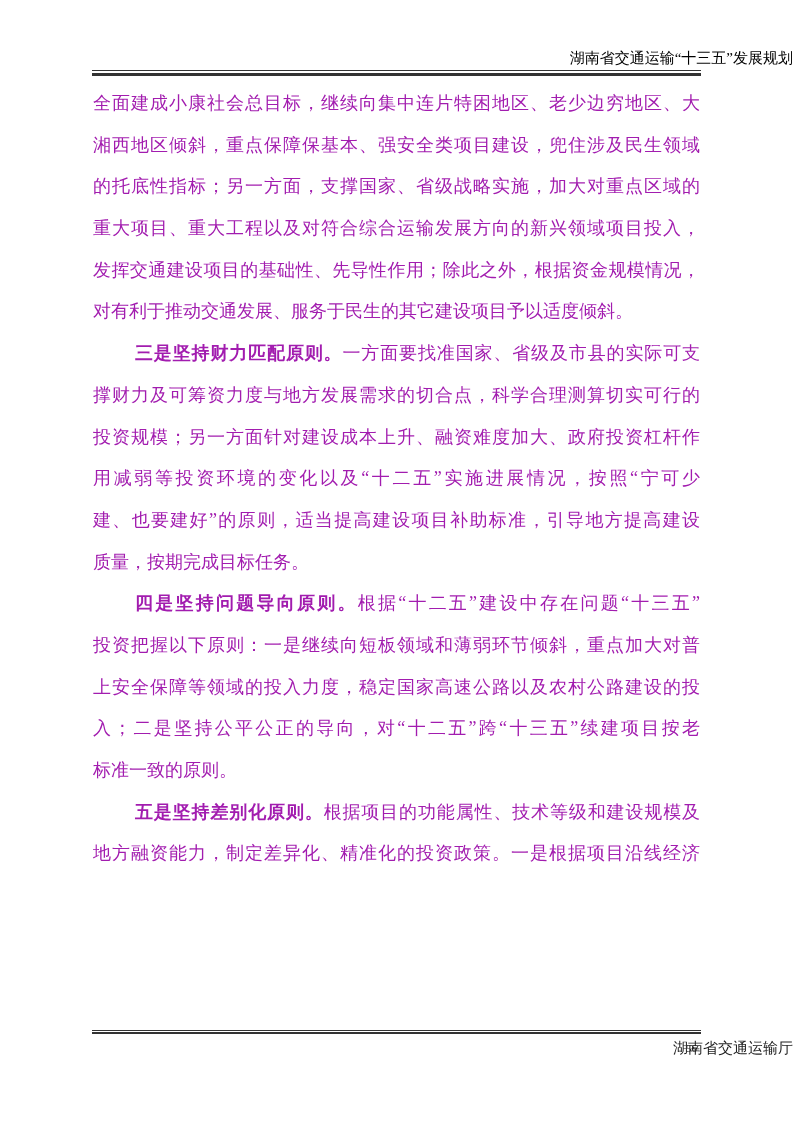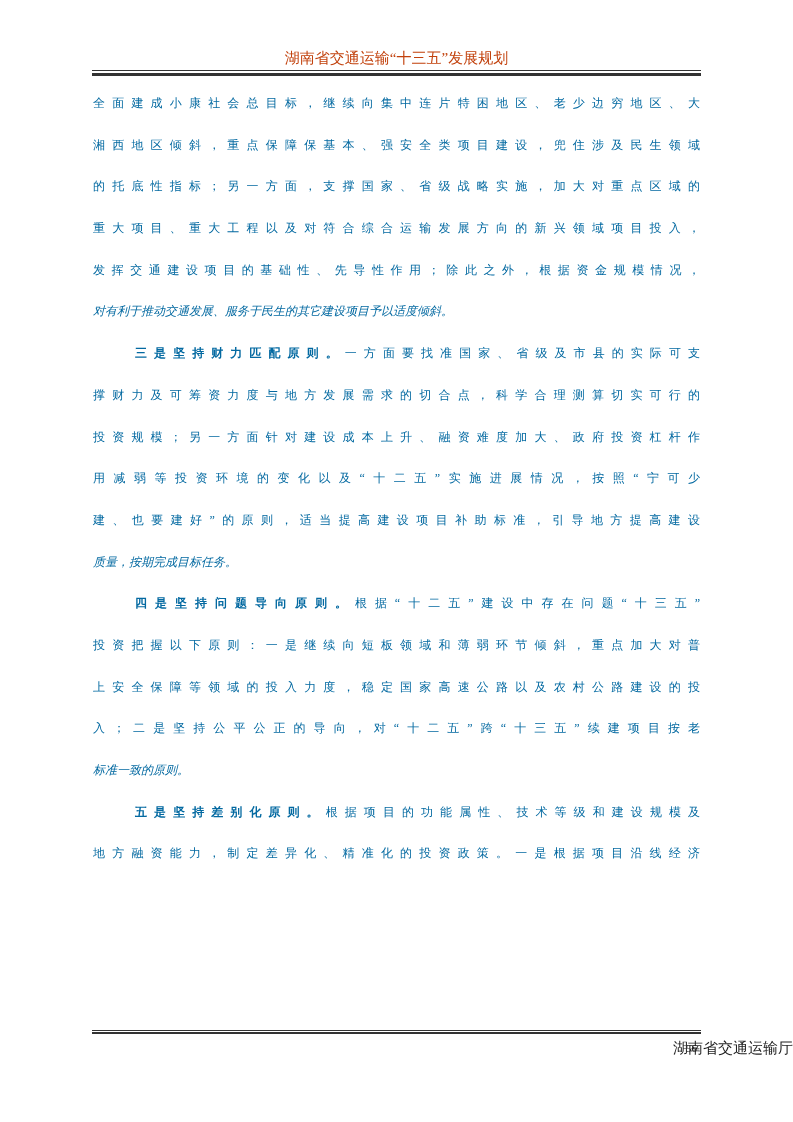--- a/index.html
+++ b/index.html
@@ -16,53 +16,52 @@
     font-family: "Liberation Serif", "DejaVu Serif", serif;
     color: #1c1c1c;
     overflow: hidden;
   }
   
   .header-title {
     position: absolute;
     top: 48px;
     left: 0;
     width: 100%;
-    text-align: center;
+    text-align: right;
     font-size: 15px;
     line-height: 20px;
-    color: #c2410c;
+    color: #000000;
   }
   .rule {
     position: absolute;
     left: 92px;
     width: 609px;
     background: #333333;
   }
   .header-rule-thin  { top: 70px;  height: 1px; }
   .header-rule-thick { top: 73px;  height: 3px; }
   
   .doc-body {
     position: absolute;
     top: 83px;
     left: 93px;
     width: 607px;
   }
   .line {
     height: 41.7px;
     line-height: 41.7px;
-    font-size: 12px;
+    font-size: 18px;
     white-space: nowrap;
     text-align: justify;
     text-align-last: justify;
-    color: #0369a1;
+    color: #a21caf;
   }
   .line.last {
     text-align: right;
     text-align-last: left;
-    font-style: italic;
   }
   .line.indent {
     text-indent: 42px;
   }
   .lead {
     font-weight: bold;
   }
   
   .footer-rule-thin  { top: 1030px; height: 1px; }
   .footer-rule-thick { top: 1032px; height: 2px; }

